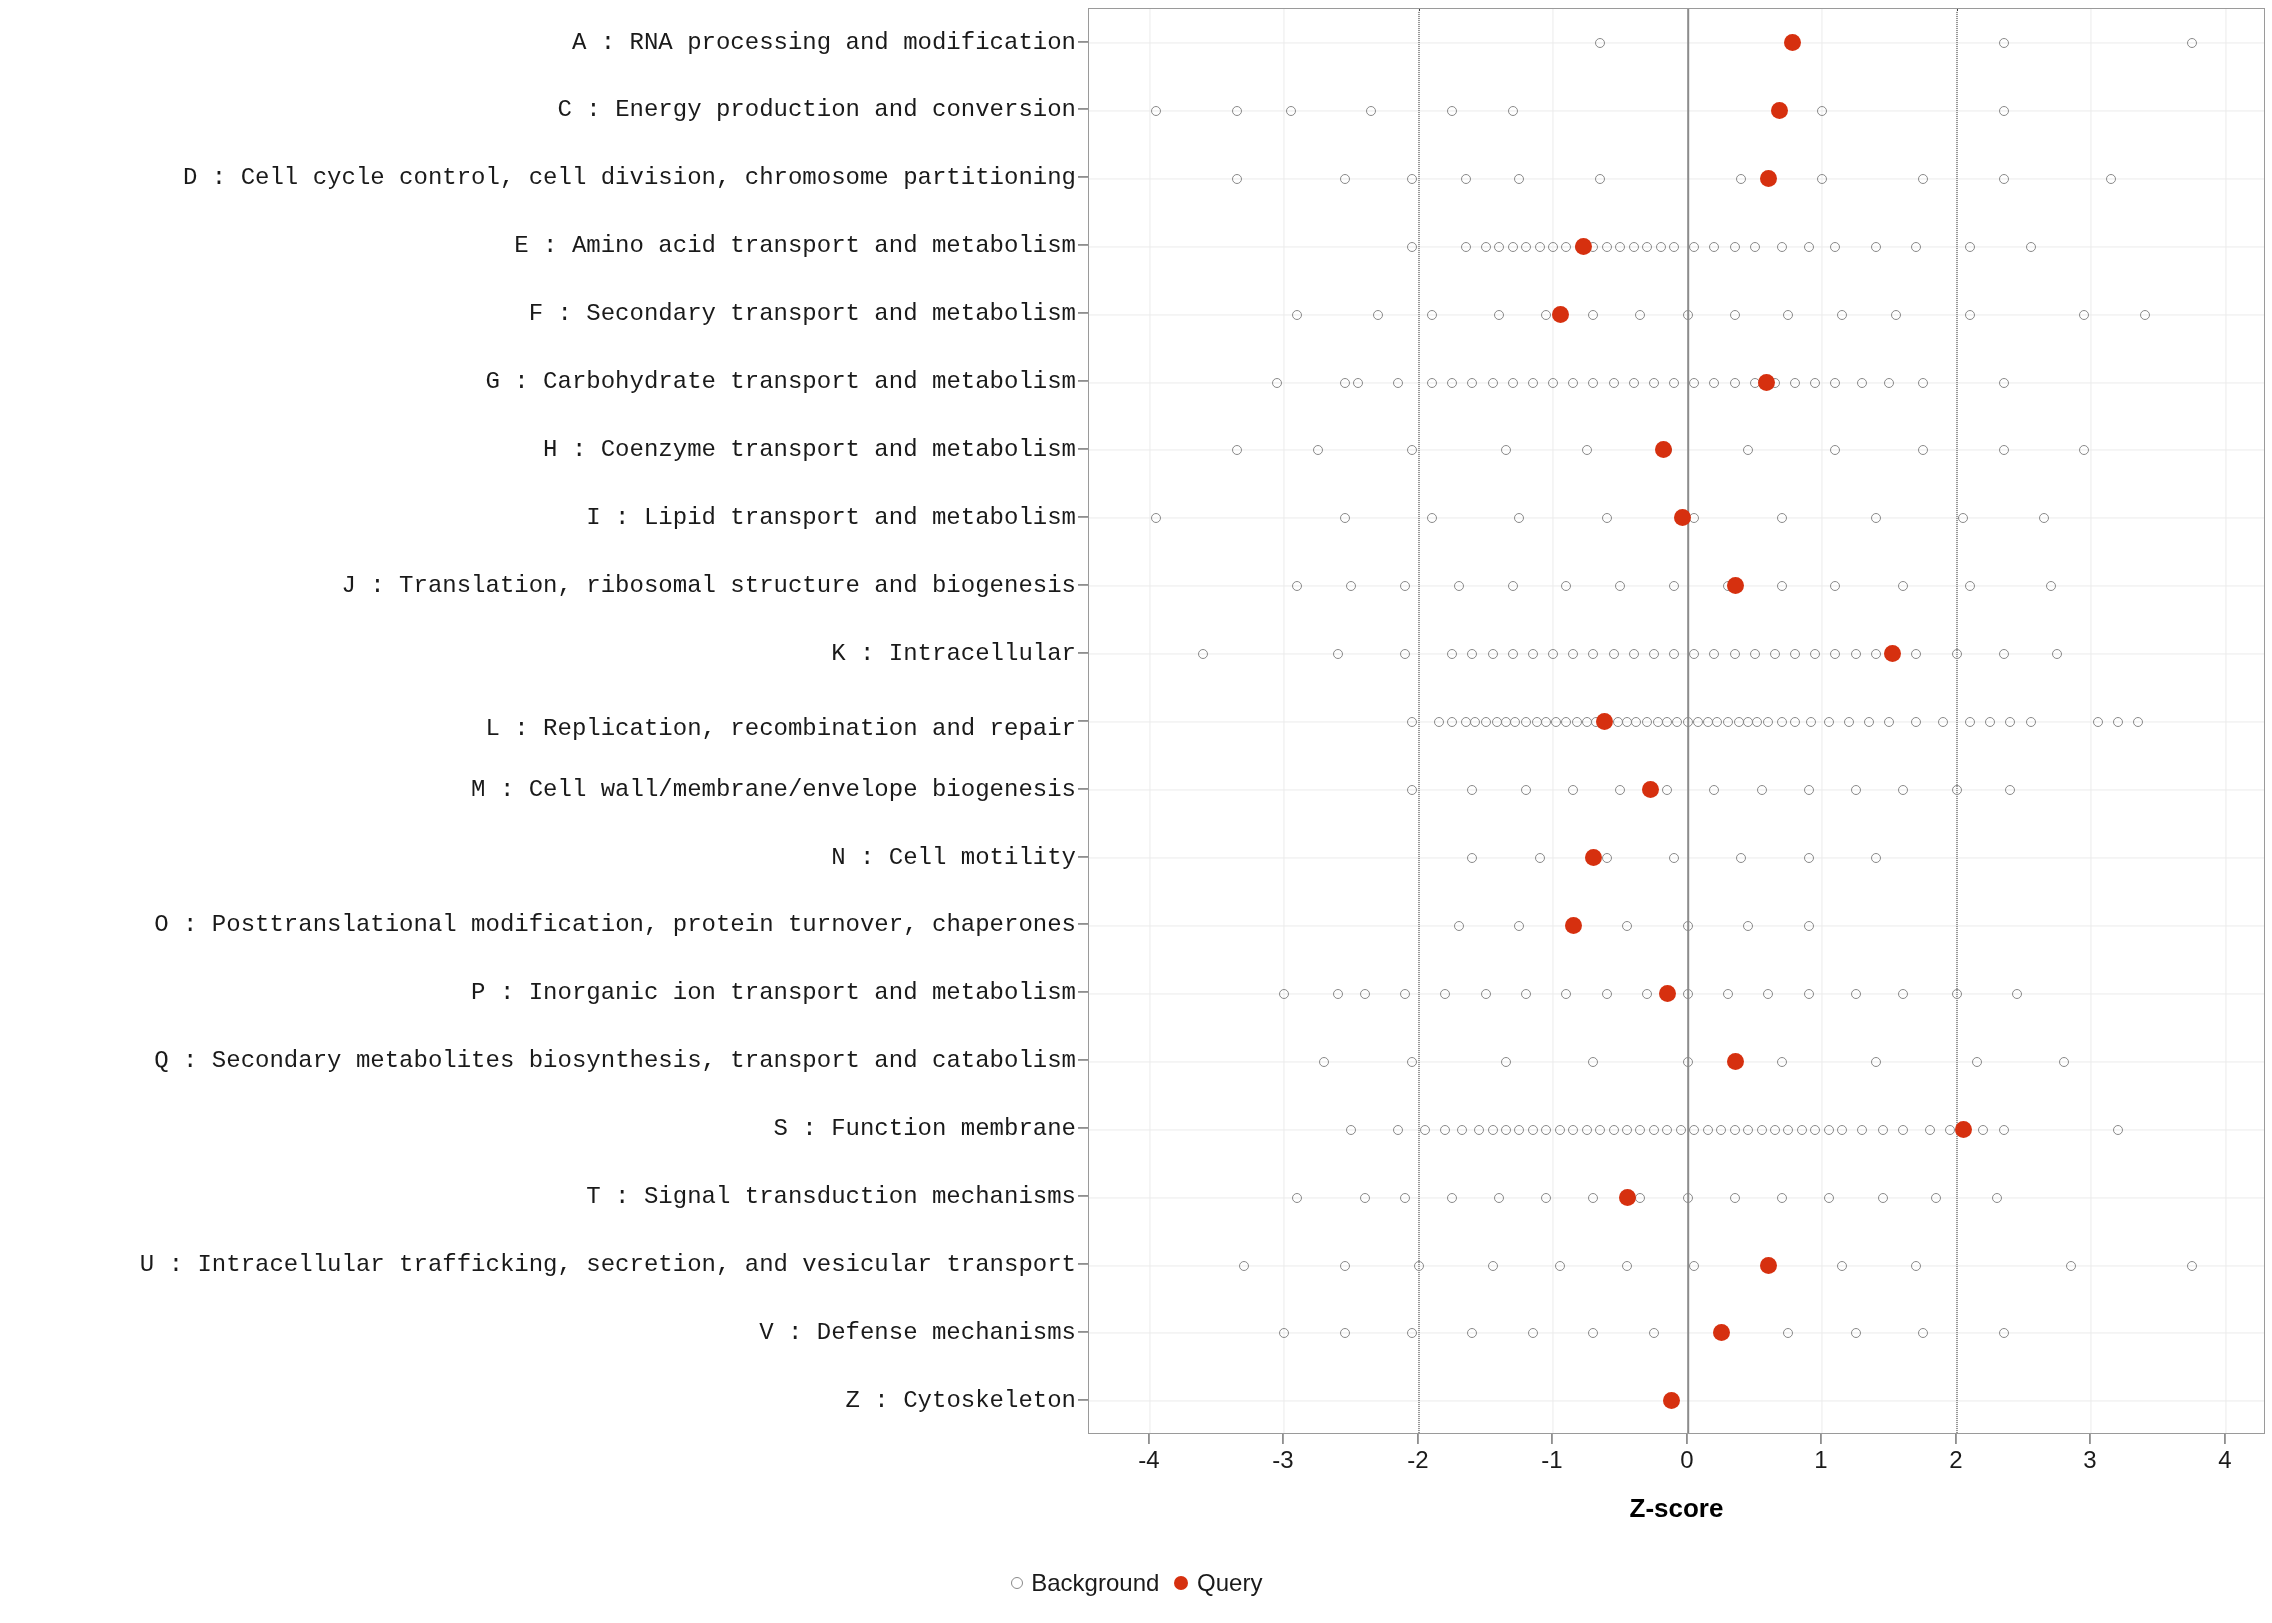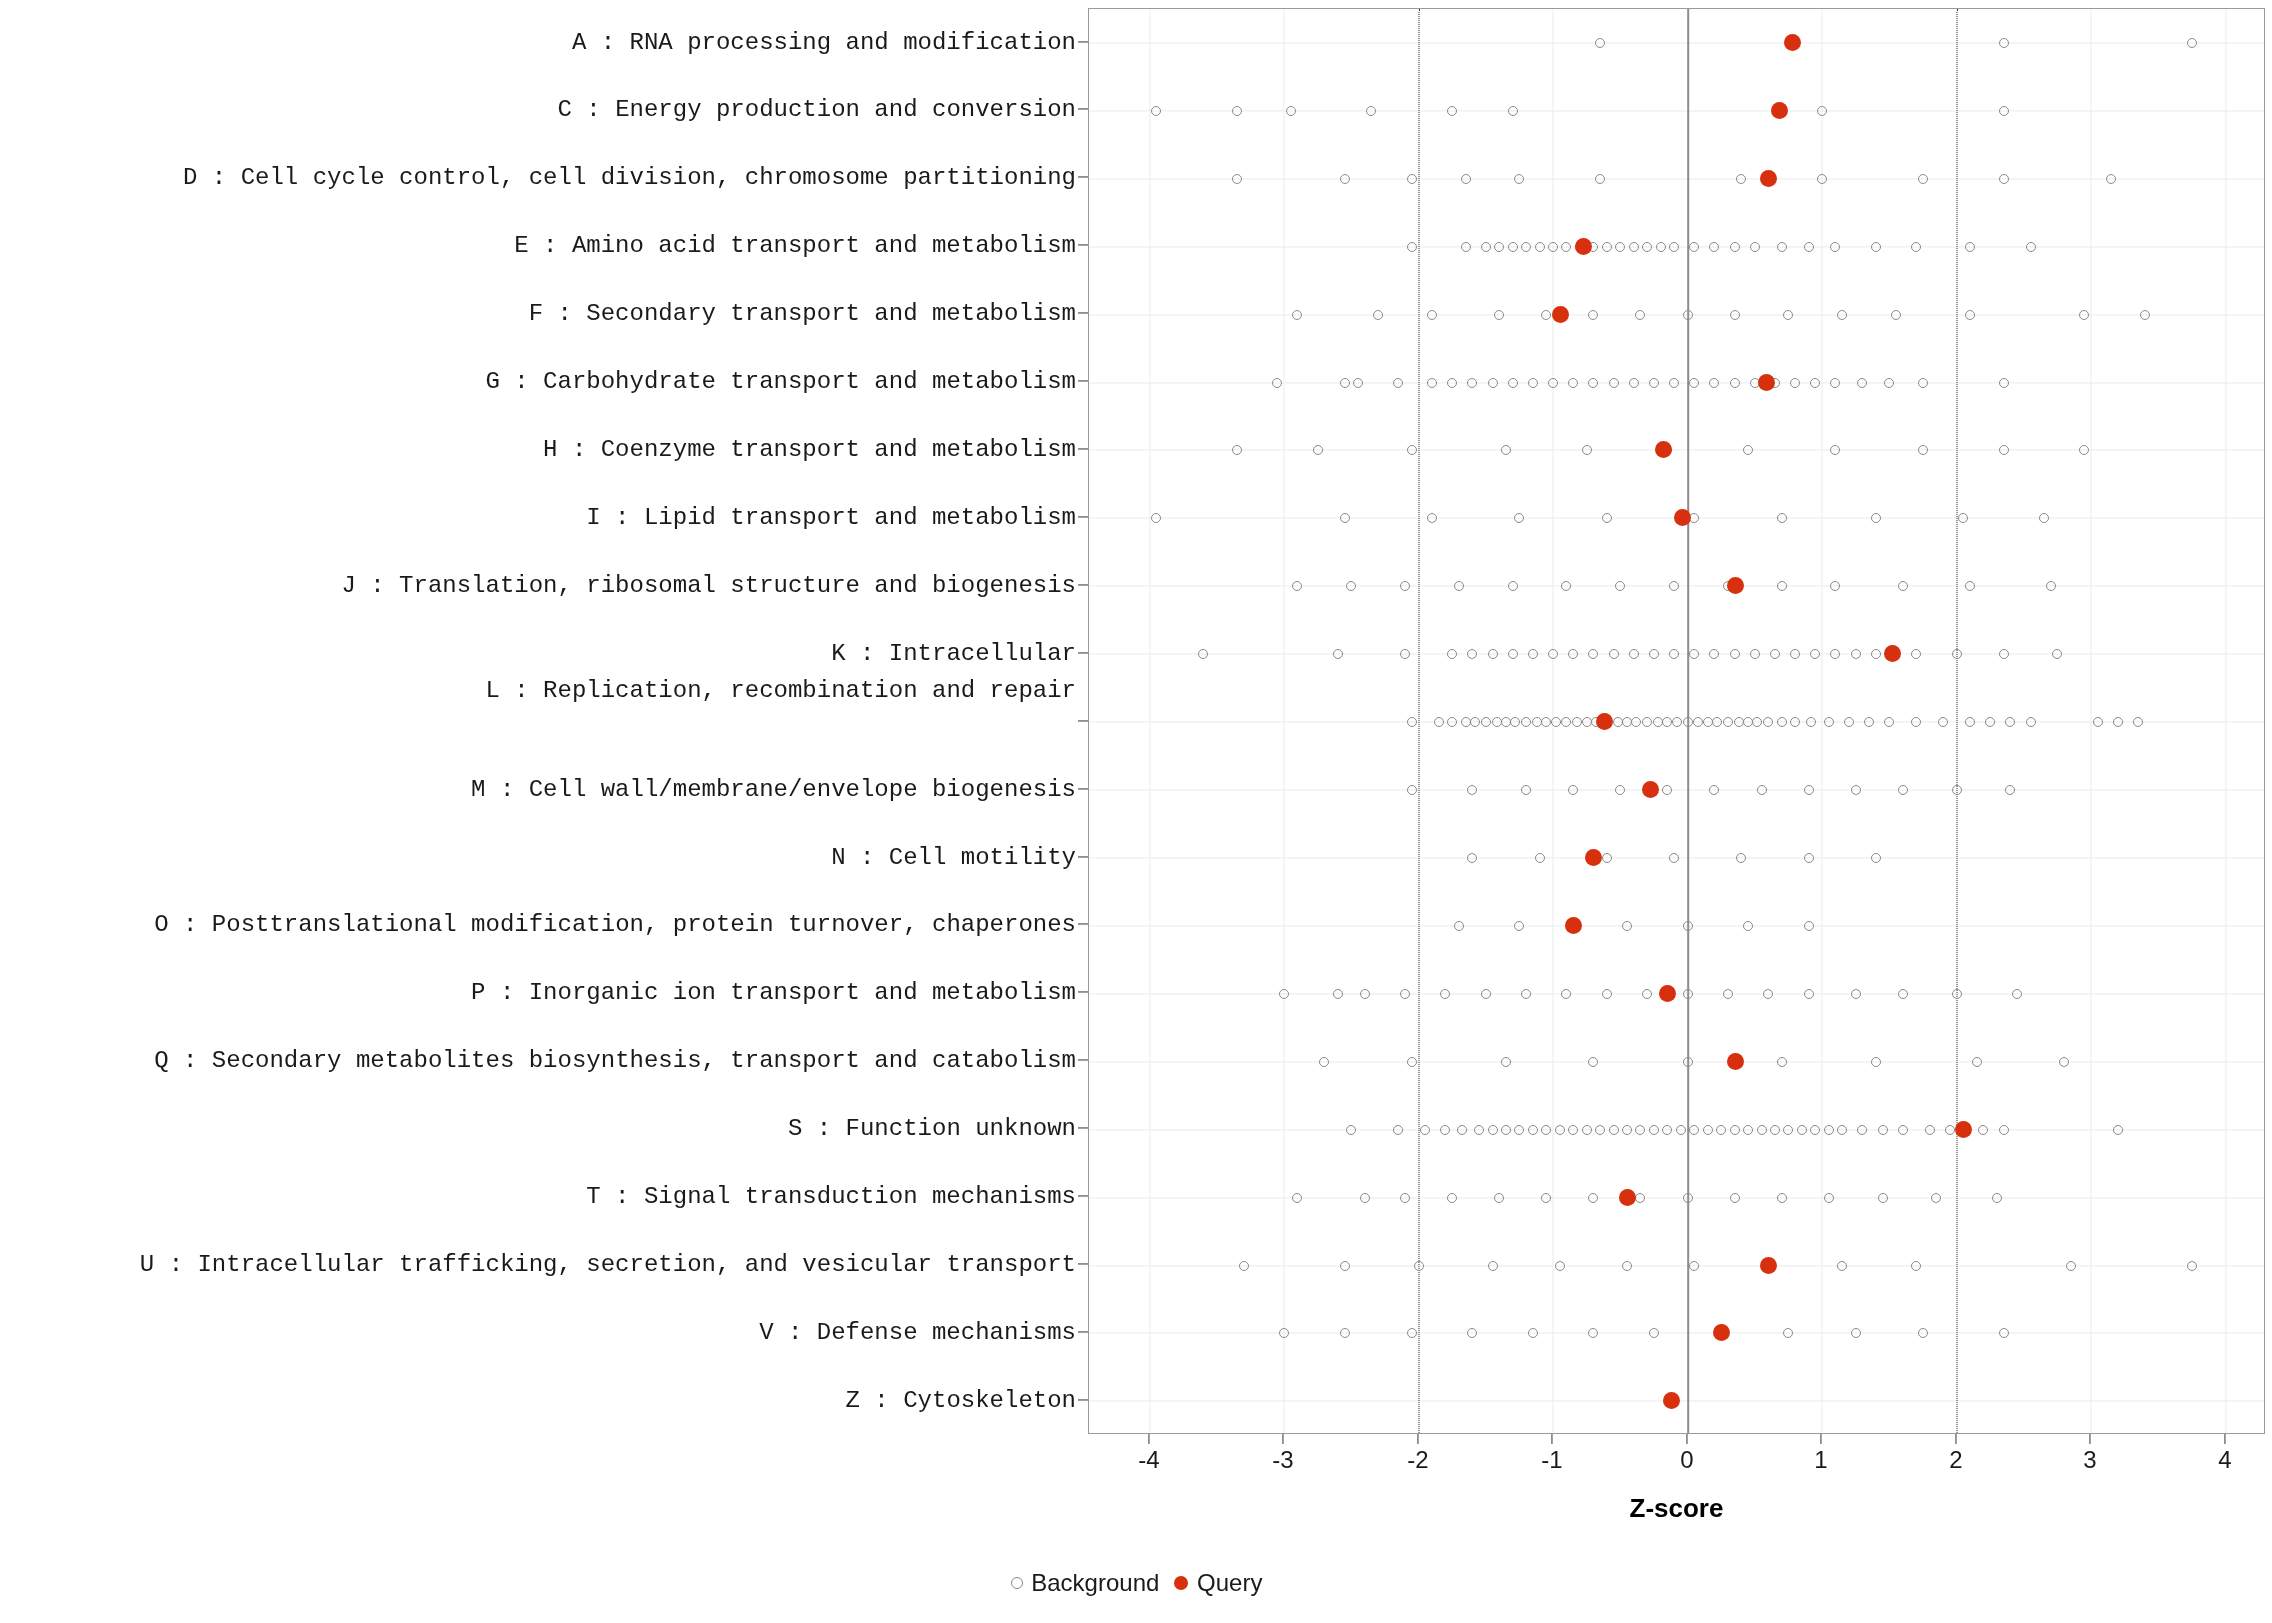--- a/index.html
+++ b/index.html
@@ -182,33 +182,33 @@
       <div class="ylabel" style="top: 381px;">G : Carbohydrate transport and metabolism</div>
       <div class="ytick" style="top: 381px; left: 1078px;"></div>
       <div class="ylabel" style="top: 449px;">H : Coenzyme transport and metabolism</div>
       <div class="ytick" style="top: 449px; left: 1078px;"></div>
       <div class="ylabel" style="top: 517px;">I : Lipid transport and metabolism</div>
       <div class="ytick" style="top: 517px; left: 1078px;"></div>
       <div class="ylabel" style="top: 585px;">J : Translation, ribosomal structure and biogenesis</div>
       <div class="ytick" style="top: 585px; left: 1078px;"></div>
       <div class="ylabel" style="top: 653px;">K : Intracellular</div>
       <div class="ytick" style="top: 653px; left: 1078px;"></div>
-      <div class="ylabel" style="top: 690px;">L : Replication, recombination and repair</div>
+      <div class="ylabel" style="top: 728px;">L : Replication, recombination and repair</div>
       <div class="ytick" style="top: 721px; left: 1078px;"></div>
       <div class="ylabel" style="top: 789px;">M : Cell wall/membrane/envelope biogenesis</div>
       <div class="ytick" style="top: 789px; left: 1078px;"></div>
       <div class="ylabel" style="top: 857px;">N : Cell motility</div>
       <div class="ytick" style="top: 857px; left: 1078px;"></div>
       <div class="ylabel" style="top: 924px;">O : Posttranslational modification, protein turnover, chaperones</div>
       <div class="ytick" style="top: 924px; left: 1078px;"></div>
       <div class="ylabel" style="top: 992px;">P : Inorganic ion transport and metabolism</div>
       <div class="ytick" style="top: 992px; left: 1078px;"></div>
       <div class="ylabel" style="top: 1060px;">Q : Secondary metabolites biosynthesis, transport and catabolism</div>
       <div class="ytick" style="top: 1060px; left: 1078px;"></div>
-      <div class="ylabel" style="top: 1128px;">S : Function unknown</div>
+      <div class="ylabel" style="top: 1128px;">S : Function membrane</div>
       <div class="ytick" style="top: 1128px; left: 1078px;"></div>
       <div class="ylabel" style="top: 1196px;">T : Signal transduction mechanisms</div>
       <div class="ytick" style="top: 1196px; left: 1078px;"></div>
       <div class="ylabel" style="top: 1264px;">U : Intracellular trafficking, secretion, and vesicular transport</div>
       <div class="ytick" style="top: 1264px; left: 1078px;"></div>
       <div class="ylabel" style="top: 1332px;">V : Defense mechanisms</div>
       <div class="ytick" style="top: 1332px; left: 1078px;"></div>
       <div class="ylabel" style="top: 1400px;">Z : Cytoskeleton</div>
       <div class="ytick" style="top: 1400px; left: 1078px;"></div>
     </div>

